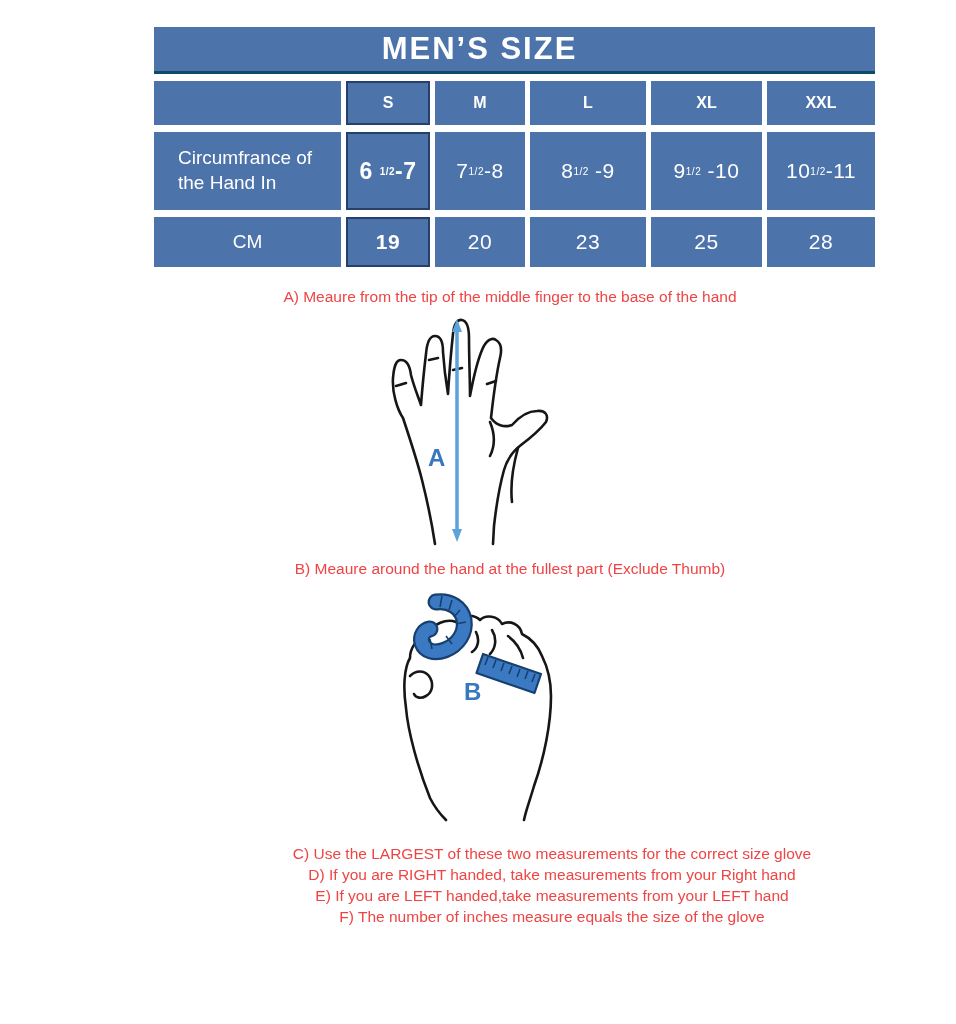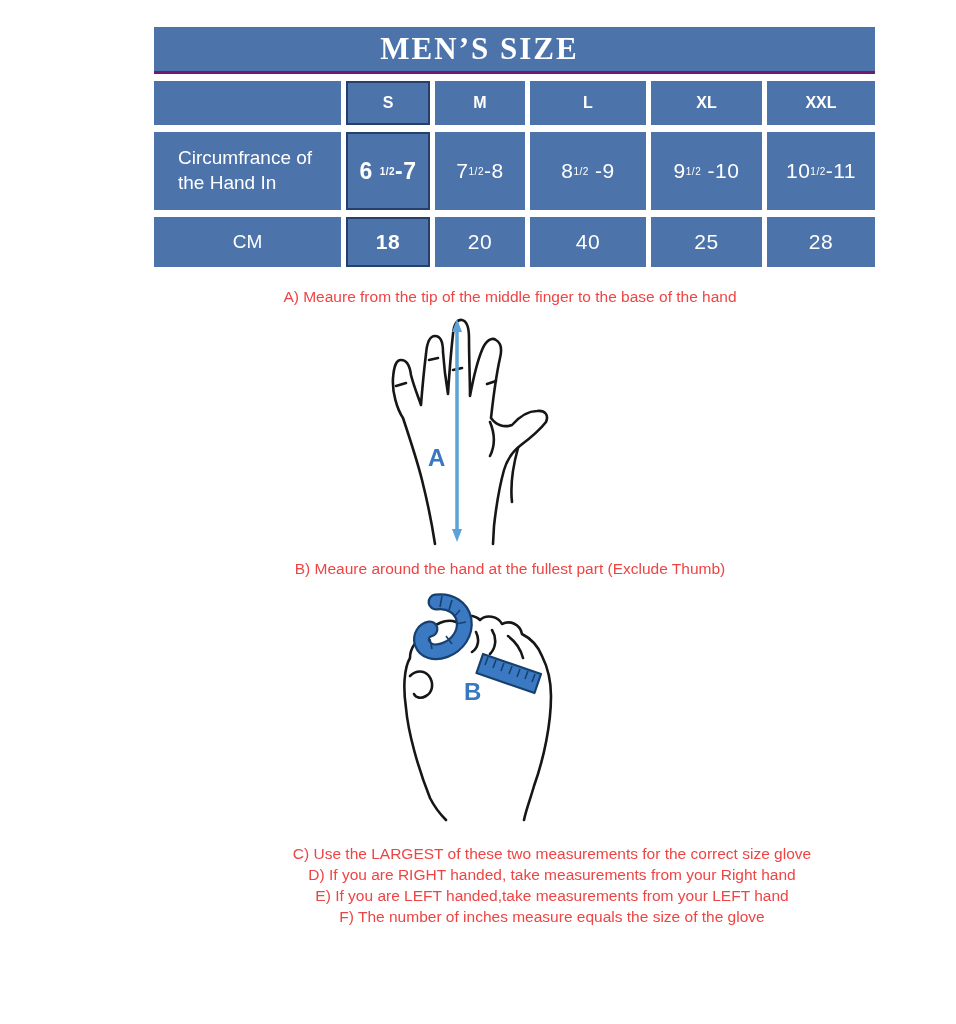--- a/index.html
+++ b/index.html
@@ -15,24 +15,24 @@
     grid-template-rows:47px 44px 78px 50px;
     gap:7px 5px;
   }
   .cell{
     background:#4d73ab;color:#ffffff;
     display:flex;align-items:center;justify-content:center;
     box-sizing:border-box;text-align:center;
   }
   .title-cell{
     grid-column:1 / -1;
-    font-family:Liberation Serif, serif;font-weight:700;
+    font-family:Liberation Sans, sans-serif;font-weight:700;
     font-size:31px;letter-spacing:2px;
     padding-right:70px;
-    border-bottom:3px solid #701a75;
+    border-bottom:3px solid #0c4a6e;
   }
   .hdr{font-size:16px;font-weight:700;}
   .row-label{
     font-size:19px;justify-content:flex-start;text-align:left;
     padding-left:24px;line-height:1.3;
   }
   .val{font-size:21px;letter-spacing:0.5px;}
   .frac{font-size:10px;}
   .pre,.post{white-space:pre;}
   .bold{font-weight:700;}
@@ -91,23 +91,23 @@
         <span class="frac">1/2</span>
         <span class="post"> -10</span>
     </div>
     <div class="cell val">
       <span class="pre">10</span>
         <span class="frac">1/2</span>
         <span class="post">-11</span>
     </div>
 
     <div class="cell cm-label">CM</div>
-    <div class="cell val bold sel">18</div>
+    <div class="cell val bold sel">19</div>
     <div class="cell val">20</div>
-    <div class="cell val">40</div>
+    <div class="cell val">23</div>
     <div class="cell val">25</div>
     <div class="cell val">28</div>
   </div>
 
   <div class="note note-a">A) Meaure from the tip of the middle finger to the base of the hand</div>
 
   <div class="fig-a">
     <svg width="202" height="235" viewBox="0 0 202 235">
 
       <path class="outline-fill" d="

